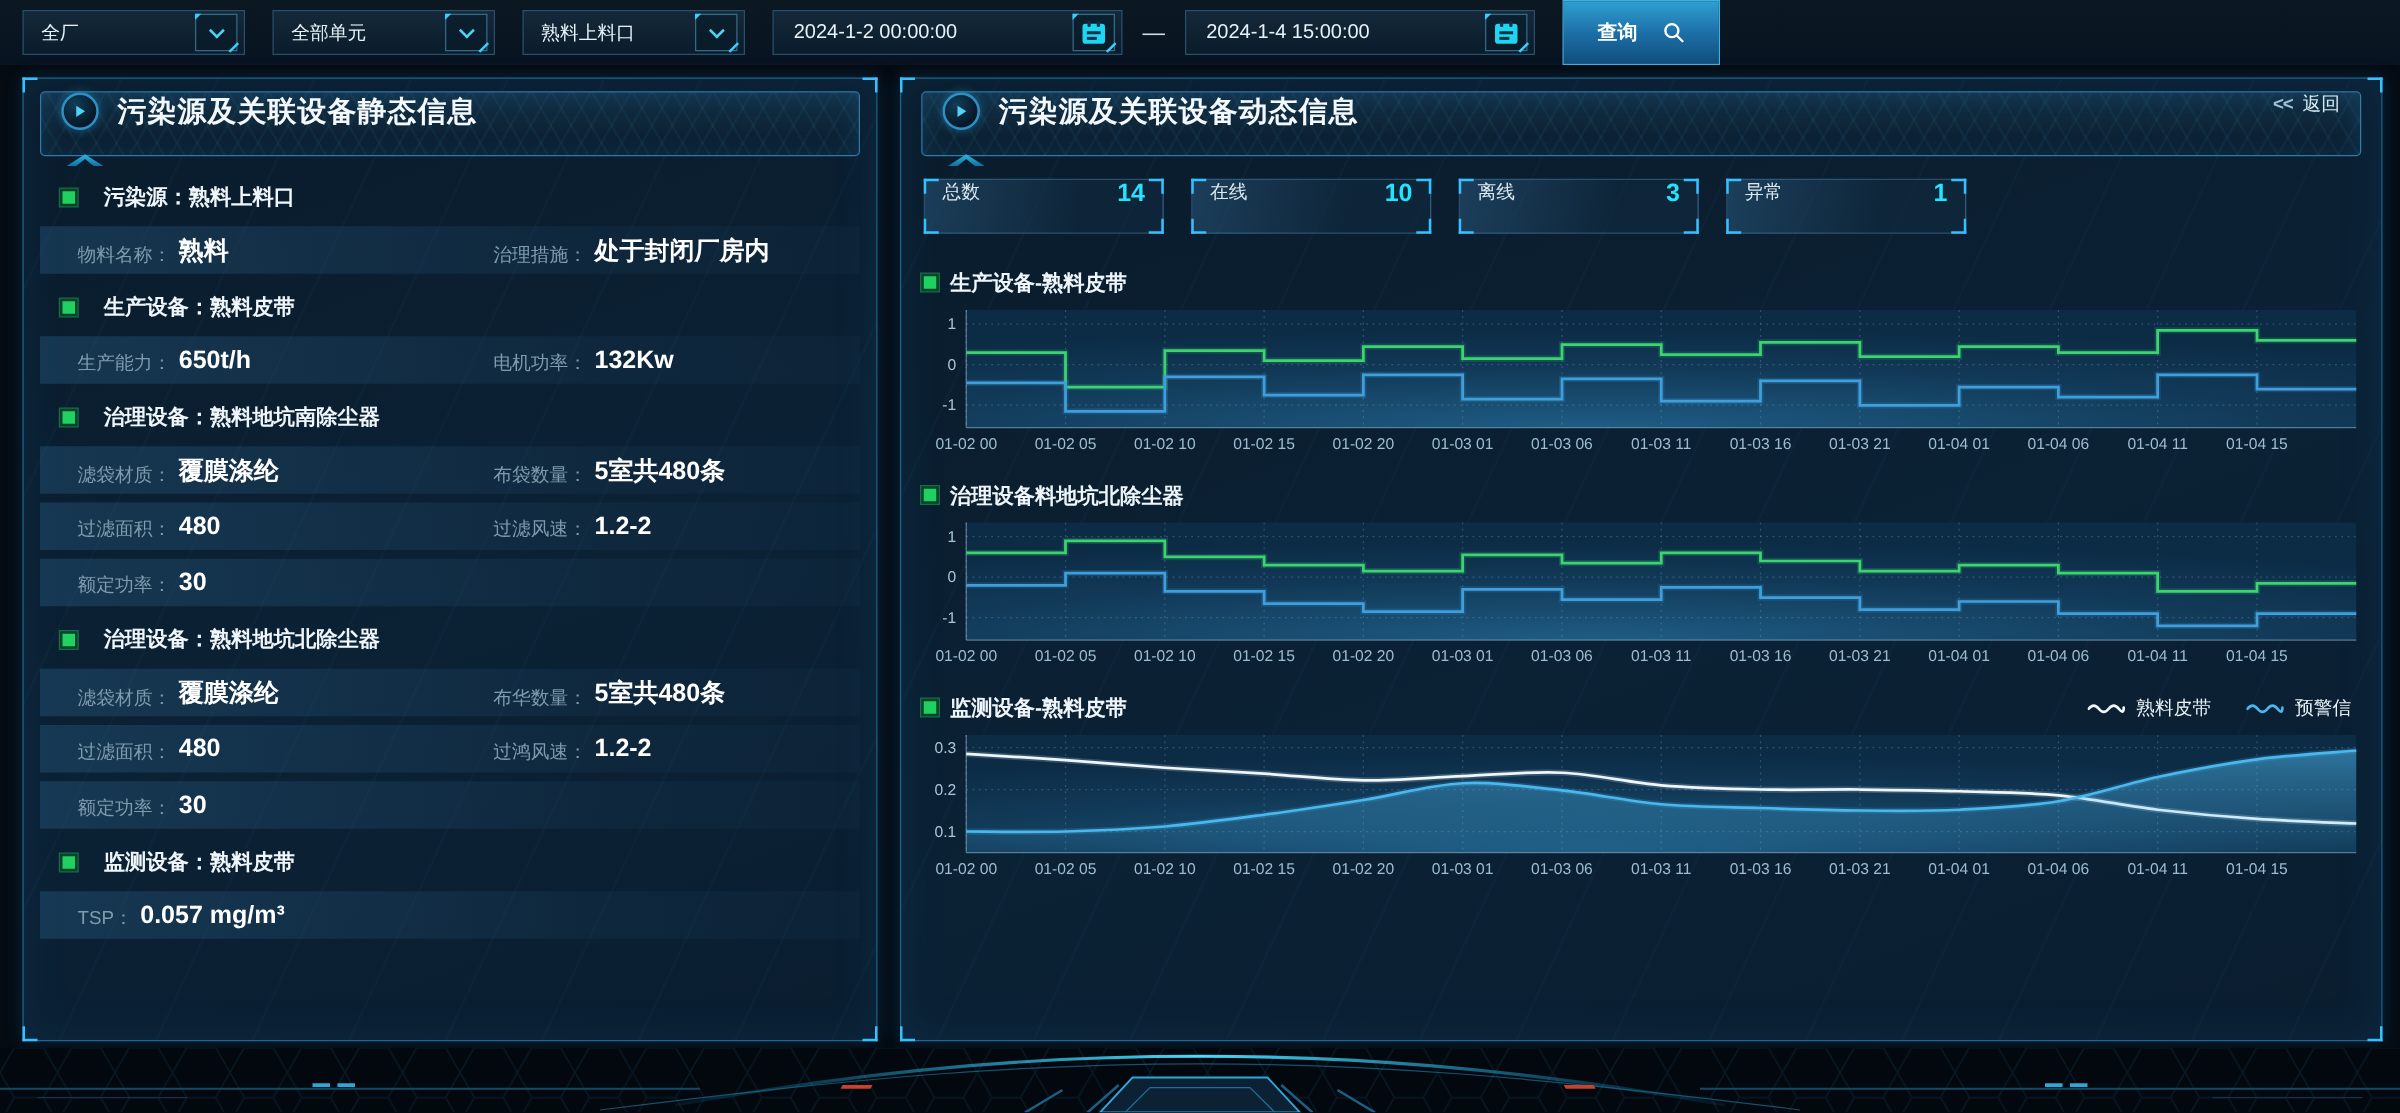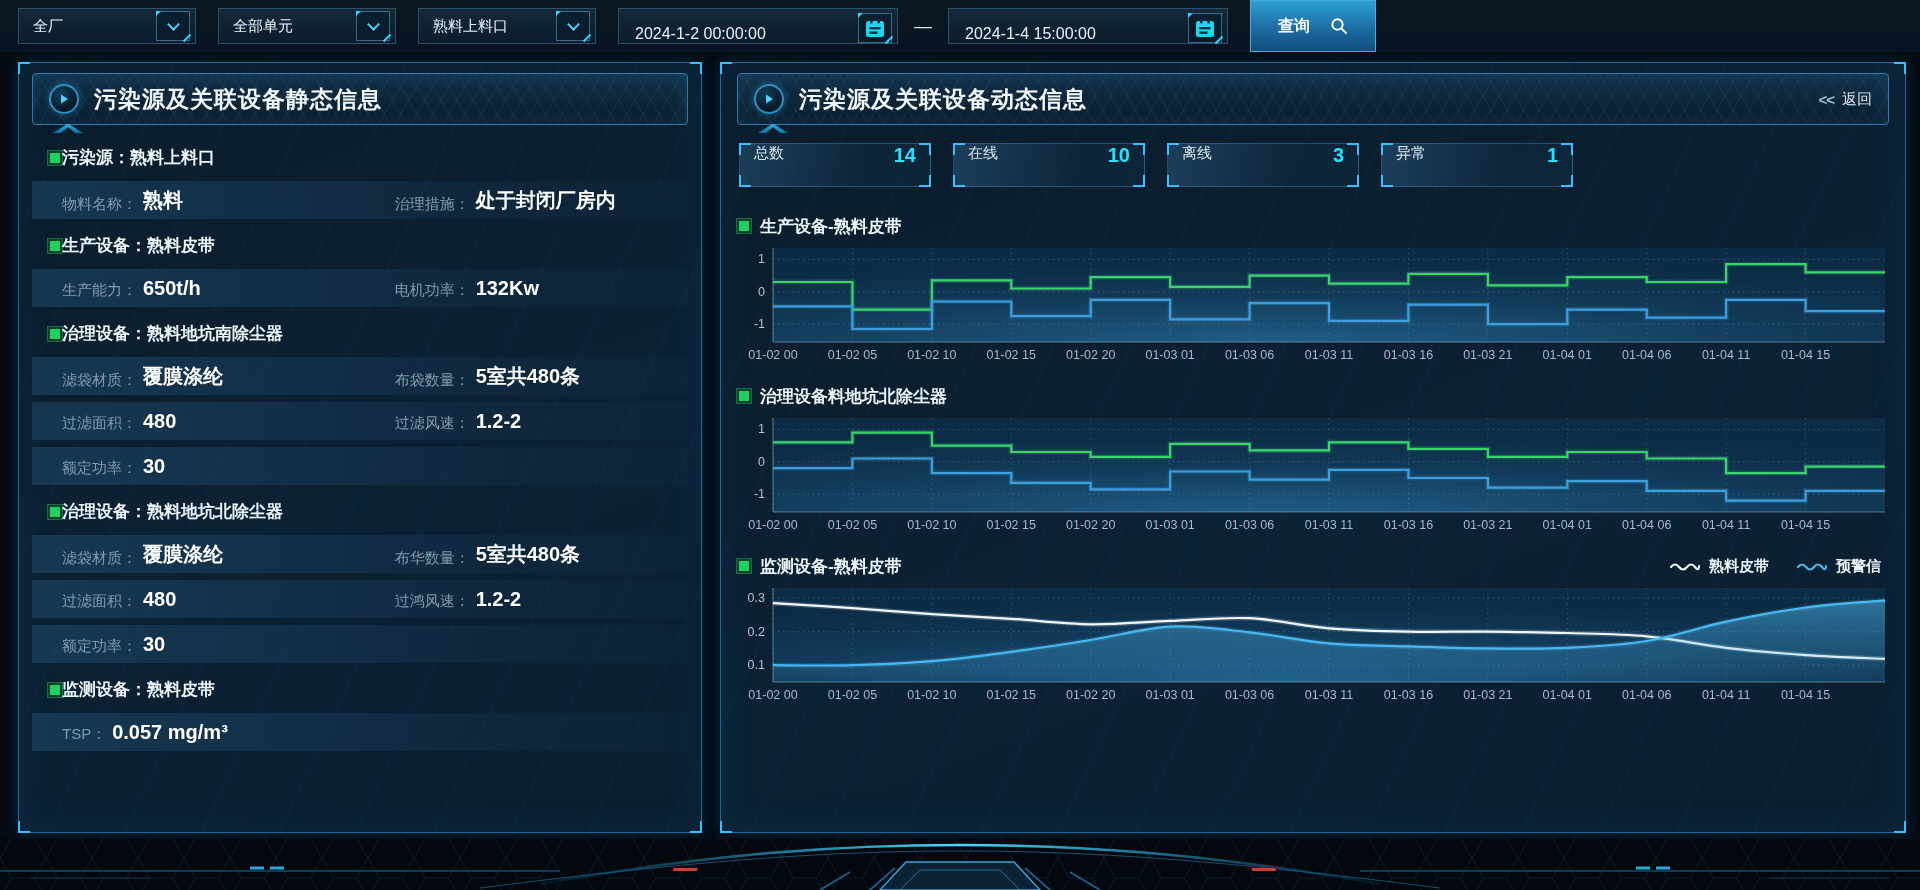--- a/index.html
+++ b/index.html
@@ -16,21 +16,21 @@
     height:52px; display:flex; align-items:center; gap:22px;
     padding:0 0 0 18px;
     background:linear-gradient(180deg,#0b1822 0%,#081321 100%);
   }
   .ctrl{
     height:36px; border:1px solid #28506c; color:#e8f2f8; font-size:15px;
     background:linear-gradient(180deg,#14293a 0%,#0b1c2b 100%);
     display:flex; align-items:center; position:relative;
   }
   .dd{ width:178px; justify-content:space-between; padding:0 5px 0 14px; cursor:pointer; }
-  .datebox{ width:280px; justify-content:space-between; padding:0 5px 0 16px; font-size:16px; cursor:pointer;align-items:flex-end; }
+  .datebox{ width:280px; justify-content:space-between; padding:0 5px 0 16px; font-size:16px; cursor:pointer; }
   .ctrl-btnbox{
     position:relative; width:34px; height:30px;
     border:1px solid rgba(90,170,210,0.55);
     background:rgba(8,26,40,0.6);
     display:flex; align-items:center; justify-content:center;
   }
   .ctrl-btnbox::before{
     content:""; position:absolute; top:-1px; left:-1px;
     border-top:5px solid #35d0ff; border-right:5px solid transparent;
   }
@@ -70,42 +70,42 @@
   i.cmark.bl{ bottom:-1px; left:-1px; border-bottom:2px solid #35c0ff; border-left:2px solid #35c0ff; }
   i.cmark.br{ bottom:-1px; right:-1px; border-bottom:2px solid #35c0ff; border-right:2px solid #35c0ff; }
 
   .panel-header{
     position:relative; height:52px; border:1px solid #2e7aa8; border-radius:4px;
     background:
       repeating-linear-gradient(60deg, rgba(70,160,210,0.06) 0 2px, transparent 2px 14px),
       repeating-linear-gradient(-60deg, rgba(70,160,210,0.06) 0 2px, transparent 2px 14px),
       linear-gradient(180deg, rgba(19,50,72,0.9), rgba(10,28,44,0.92));
     box-shadow:inset 0 0 18px rgba(30,120,180,0.25);
-    display:flex; align-items:center; gap:15px; padding:0 16px;
+    display:flex; align-items:flex-start; gap:15px; padding:0 16px;
   }
   .panel-header::after{
     content:""; position:absolute; left:20px; bottom:-9px; width:30px; height:12px;
     background:linear-gradient(180deg,#39c8f2,#0f6f9f);
     clip-path:polygon(0 100%,50% 20%,100% 100%,74% 100%,50% 52%,26% 100%);
   }
   .play-icon{
     width:30px; height:30px; border-radius:50%; flex:none;
     border:2px solid #2f8fc4;
     background:radial-gradient(circle at 35% 30%, #123d58, #071828 70%);
     display:flex; align-items:center; justify-content:center;
     box-shadow:0 0 8px rgba(40,160,220,0.5);
   }
   .panel-title{ font-size:23px; font-weight:bold; letter-spacing:1px; color:#f2f8fc; }
   .backbtn{ margin-left:auto; display:flex; align-items:center; gap:8px; cursor:pointer;
     color:#d8eaf5; font-size:15px; }
   .backbtn .arr{ color:#9fc4d8; letter-spacing:-1px; font-weight:bold; }
 
   
   .static-rows{ margin-top:13px; display:flex; flex-direction:column; gap:7px; }
-  .section-row{ display:flex; align-items:center; gap:2px; padding:8px 0 5px 18px; }
+  .section-row{ display:flex; align-items:center; gap:23px; padding:8px 0 5px 18px; }
   .bullet{
     width:10px; height:10px; flex:none; background:#1ed160;
     box-shadow:0 0 0 2px rgba(10,60,40,0.9), 0 0 0 3px rgba(30,209,96,0.45);
   }
   .section-row span{ font-size:17px; font-weight:bold; color:#eef6fb; }
   .data-row{
     display:flex; align-items:center; min-height:38px; padding:0 10px 0 30px;
     background:linear-gradient(90deg, rgba(42,95,135,0.38) 0%, rgba(28,65,98,0.22) 70%, rgba(28,65,98,0.12) 100%);
   }
   .data-cell{ display:flex; align-items:flex-end; }
@@ -124,21 +124,21 @@
   }
   .stat-label{ font-size:15px; color:#dceaf2; }
   .stat-value{ font-size:20px; font-weight:bold; color:#22e4ff; }
 
   
   .chart-block{ margin-top:14px; }
   .chart-block:first-child{ margin-top:24px; }
   .chart-title-row{ display:flex; align-items:center; gap:11px; height:30px; padding-left:2px; }
   .chart-title{ font-size:17px; font-weight:bold; color:#eef6fb; }
   .chart-legend{ margin-left:auto; display:flex; gap:28px; align-items:center; padding-right:8px; }
-  .legend-item{ display:flex; gap:9px; align-items:center; color:#e9f3f9; font-size:15px; font-weight:bold; cursor:pointer; }
+  .legend-item{ display:flex; gap:9px; align-items:center; color:#e9f3f9; font-size:15px; font-weight:normal; cursor:pointer; }
   svg.chart{ display:block; margin-top:2px; }
 
   
   .footer{ position:absolute; left:0; right:0; bottom:0; height:52px; }
 </style>
 </head>
 <body>
 
 <div class="toolbar">
   <div id="dd-container" style="display:flex;gap:22px;">

